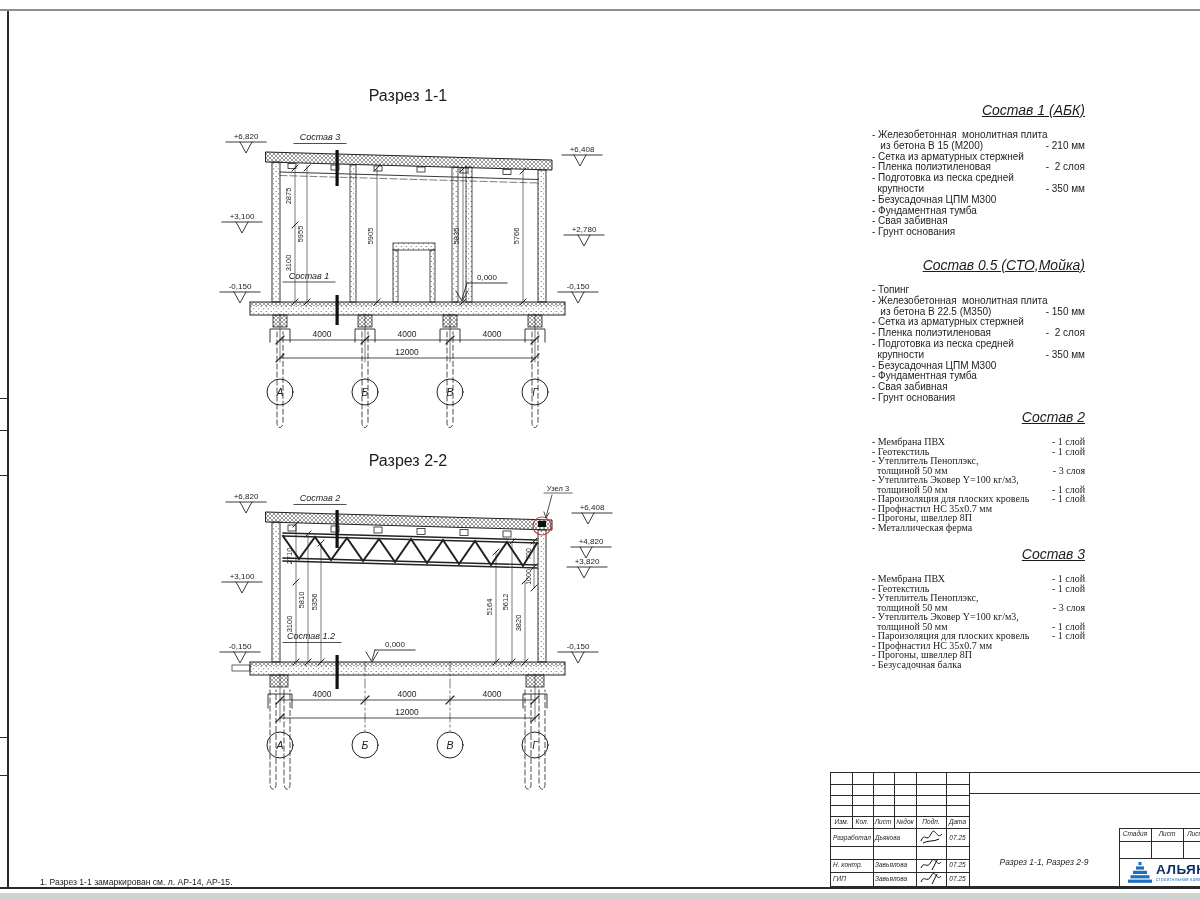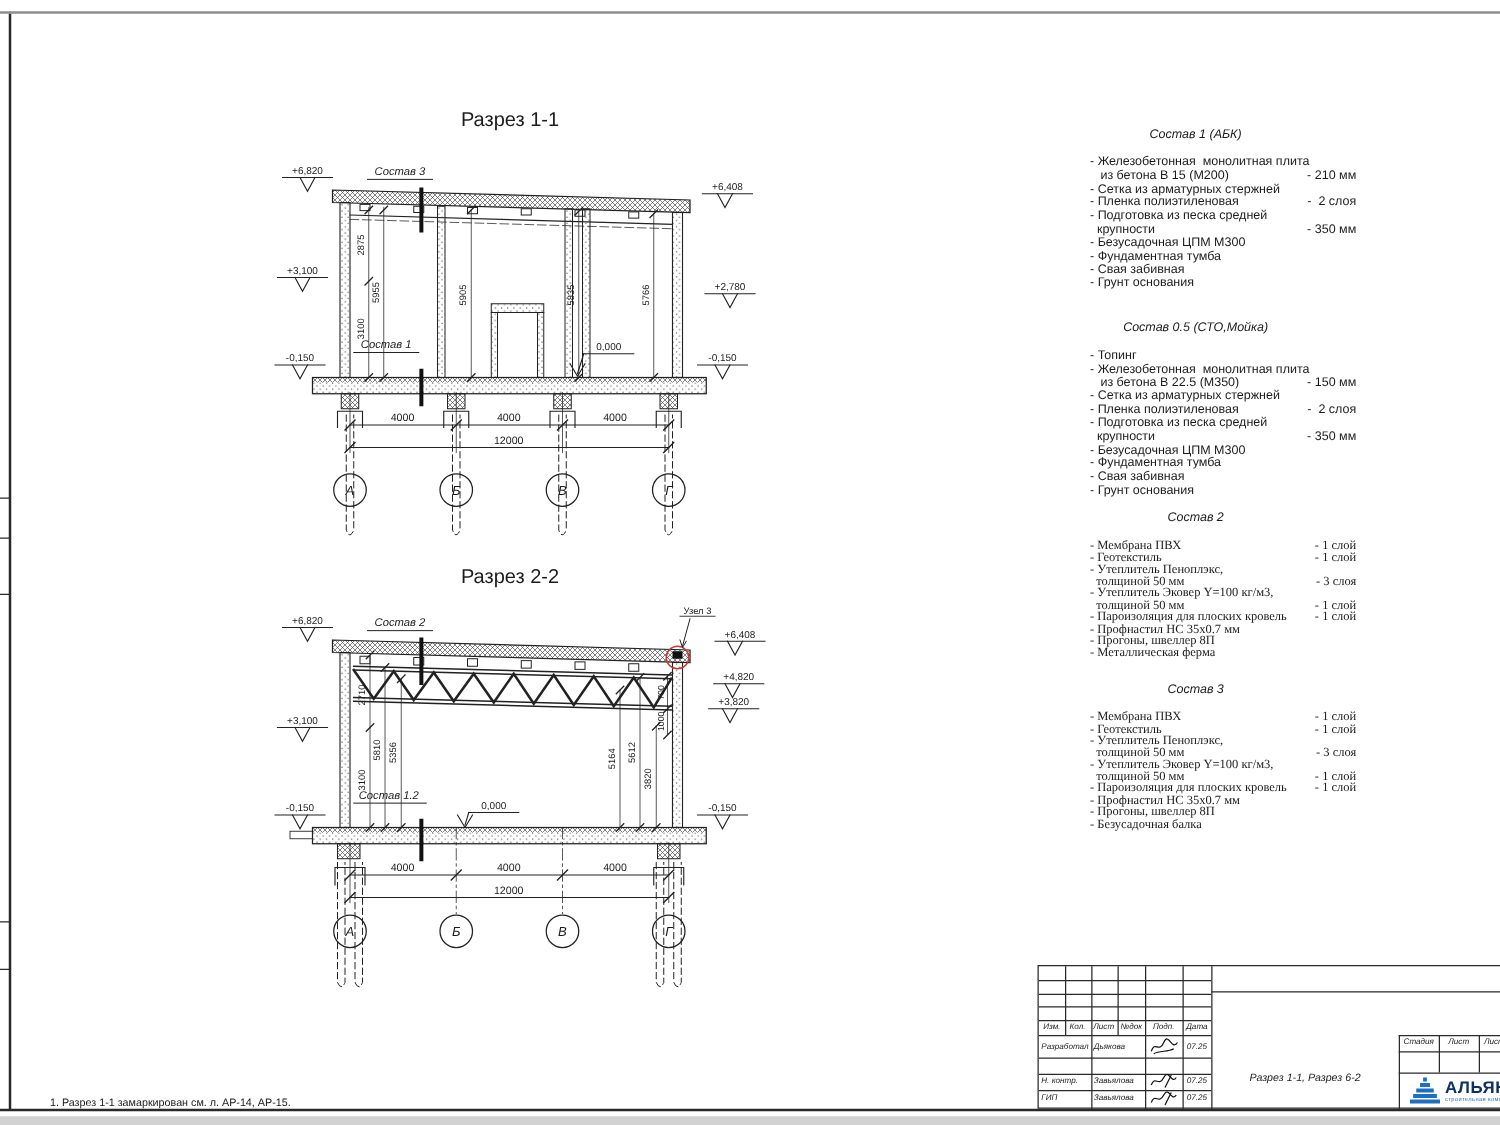--- a/index.html
+++ b/index.html
@@ -6,21 +6,21 @@
   .sheet{position:relative;width:1200px;height:900px;background:#fff;overflow:hidden;
          font-family:"Liberation Sans",sans-serif;color:#1c1c1c;}
   .edge-top{position:absolute;left:0;top:9px;width:1200px;height:2px;background:#8f8f8f;}
   .edge-bottom-band{position:absolute;left:0;top:893px;width:1200px;height:7px;background:#d2d2d2;}
   .frame-left{position:absolute;left:7px;top:11px;width:2px;height:877px;background:#2a2a2a;}
   .frame-bottom{position:absolute;left:0;top:887px;width:1200px;height:2px;background:#2a2a2a;}
   .frame-tick{position:absolute;left:0;width:8px;height:1px;background:#2a2a2a;}
   svg.overlay{position:absolute;left:0;top:0;}
   svg text{fill:#1c1c1c;}
   .complist{position:absolute;left:828px;width:257px;}
-  .ctitle{font-size:10px;font-style:italic;text-align:center;
+  .ctitle{font-size:14px;font-style:italic;text-align:right;text-decoration:underline;
           margin-bottom:12px;white-space:pre;}
   .lrow{display:flex;font-size:10px;margin-left:44px;}
   .lh-a .lrow{line-height:10.8px;}
   .lh-b .lrow{line-height:9.5px;font-family:Liberation Serif, serif;}
   .lt{white-space:pre;}
   .lv{margin-left:auto;white-space:pre;}
   .notes{position:absolute;left:40px;top:850px;font-size:8.6px;line-height:13px;white-space:pre;}
   
   .tb{position:absolute;left:830px;top:772px;width:374px;height:115px;border:1.2px solid #2a2a2a;box-sizing:border-box;}
   .tb .vl{position:absolute;width:1px;background:#2a2a2a;}
@@ -557,21 +557,21 @@
         <path d="M3,9 C6,1 9,11 13,3 S19,9 23,3 M14,11 L19,1" stroke="#111" stroke-width="1" fill="none"></path>
       </svg>
     <svg class="sig" style="left:87px;top:100px" width="26" height="13">
         <path d="M3,9 C6,1 9,11 13,3 S19,9 23,3 M14,11 L19,1" stroke="#111" stroke-width="1" fill="none"></path>
       </svg>
 
     <div class="cell" style="left:288px;top:57px;width:32px">Стадия</div>
     <div class="cell" style="left:320px;top:57px;width:32px">Лист</div>
     <div class="cell" style="left:352px;top:57px;width:32px">Листов</div>
 
-    <div class="doc-title">Разрез 1-1, Разрез 6-2</div>
+    <div class="doc-title">Разрез 1-1, Разрез 2-9</div>
 
     <div class="logo">
       <svg width="24" height="23">
         <g fill="#1d6fc2">
           <rect x="10.5" y="1" width="3" height="3.2"></rect>
           <rect x="8" y="5.4" width="8" height="3.2"></rect>
           <rect x="5" y="9.8" width="14" height="3.2"></rect>
           <rect x="2.5" y="14.2" width="19" height="3.2"></rect>
           <rect x="0" y="18.6" width="24" height="3.2"></rect>
         </g>

